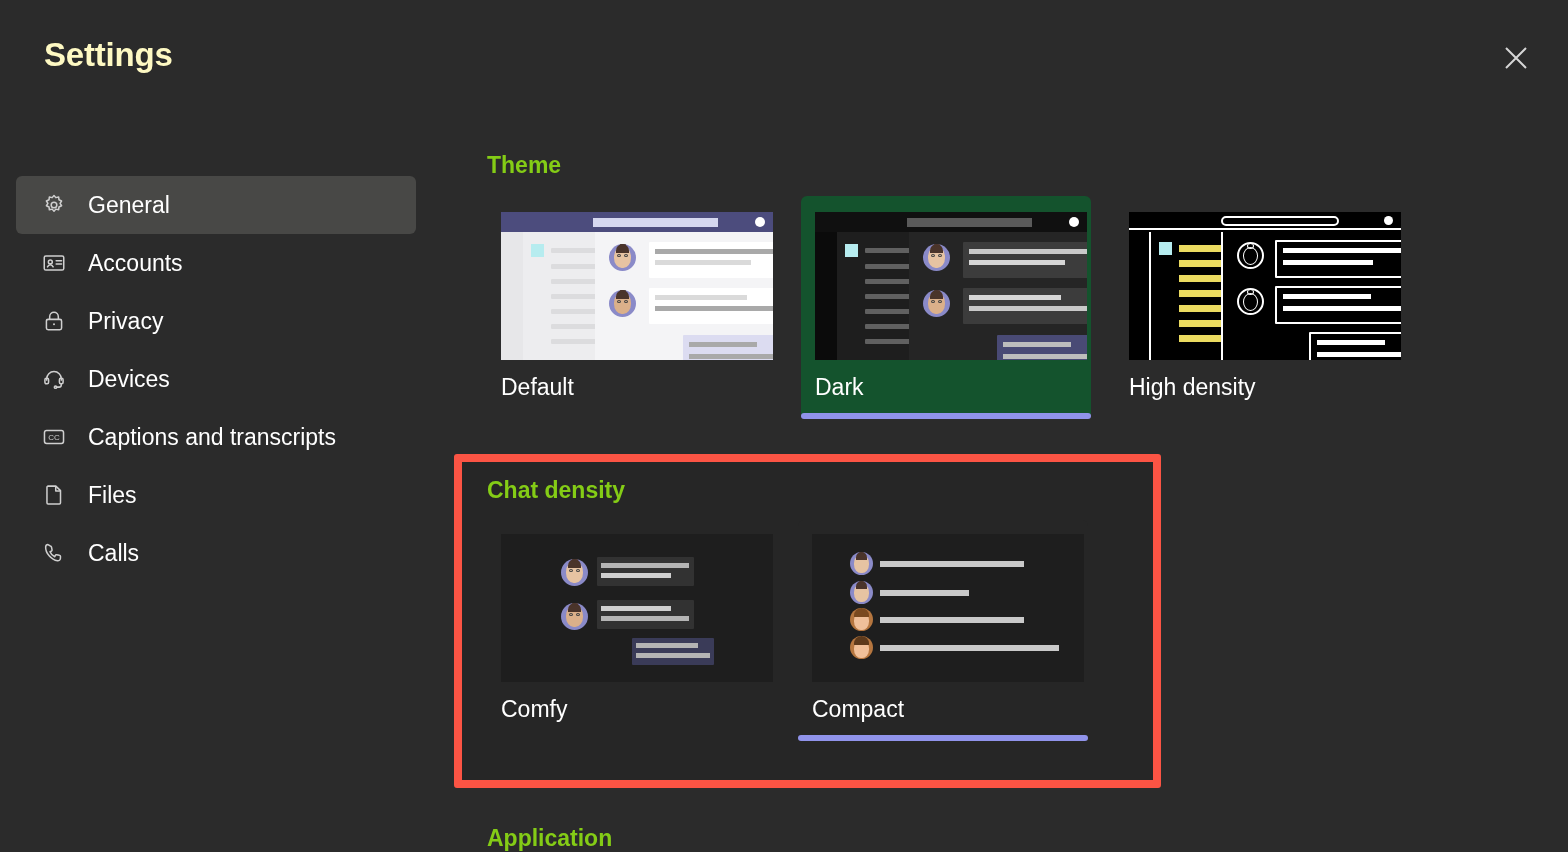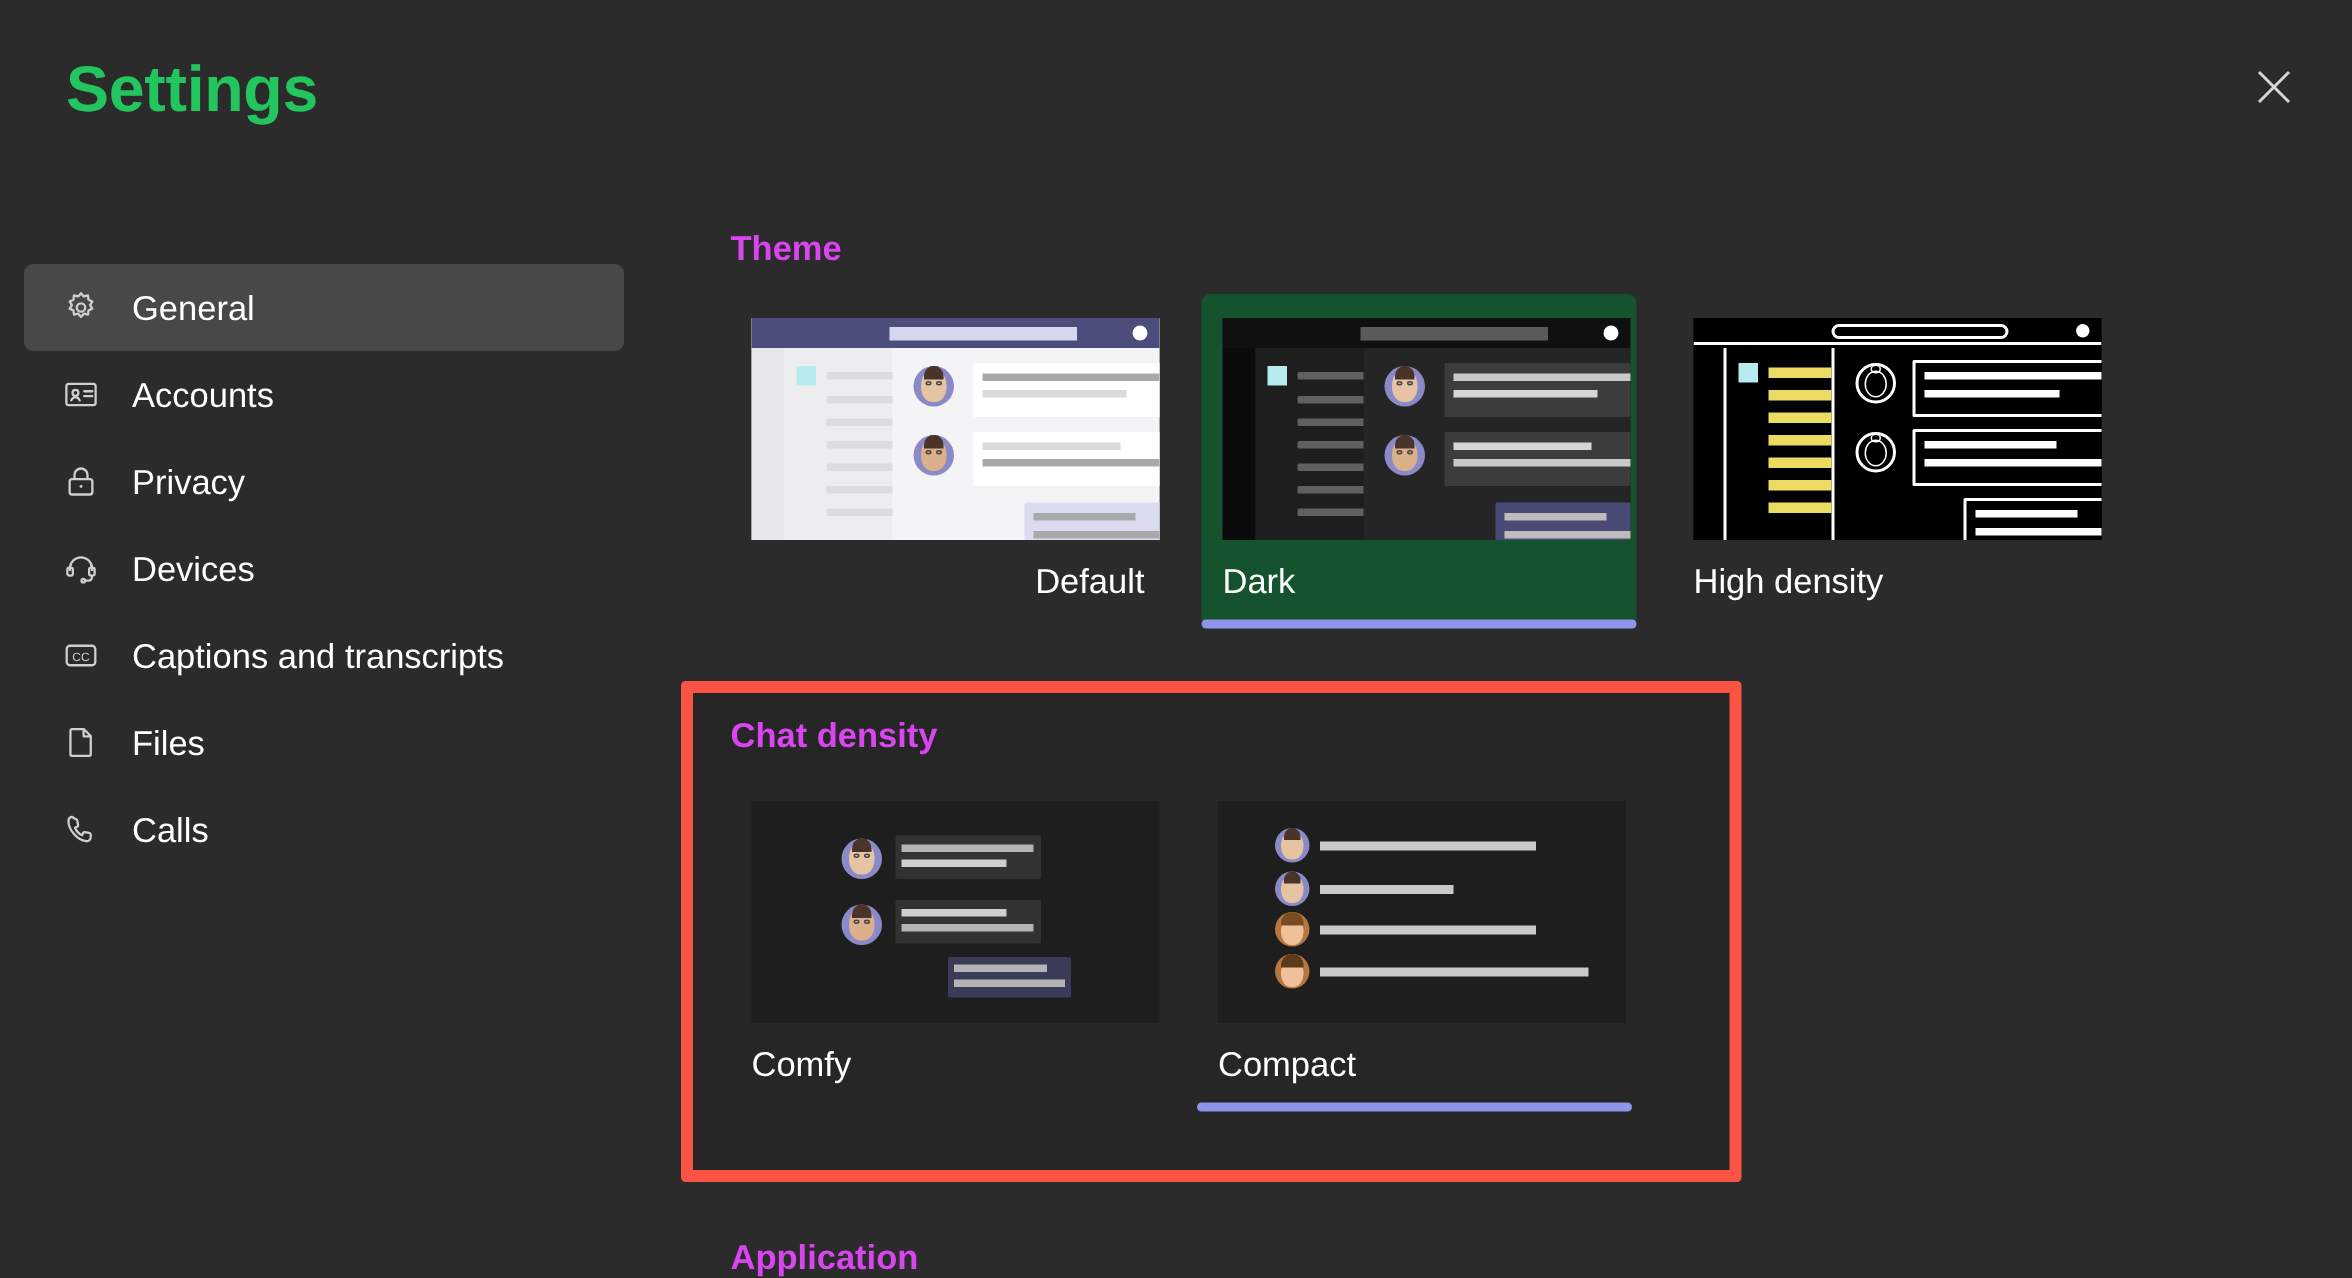--- a/index.html
+++ b/index.html
@@ -7,21 +7,21 @@
     width: 1568px; height: 852px;
     background: #2b2b2b;
     font-family: "Liberation Sans", sans-serif;
     overflow: hidden;
   }
   .page { position: relative; width: 1568px; height: 852px; background: #2b2b2b; }
 
   
   .title {
     position: absolute; left: 44px; top: 36px;
-    font-size: 43px; font-weight: bold; color: #22c55e;
+    font-size: 33px; font-weight: bold; color: #fef9c3;
     letter-spacing: -0.2px;
   }
   .close-btn {
     position: absolute; right: 28px; top: 34px;
     width: 48px; height: 48px;
     display: flex; align-items: center; justify-content: center;
     cursor: pointer; border-radius: 4px;
   }
   .close-btn svg { display: block; }
 
@@ -40,21 +40,21 @@
   }
   .nav-label {
     font-size: 23px; color: #ffffff; line-height: 1;
     font-weight: 400;
   }
 
   
   .content { position: absolute; left: 487px; top: 0; width: 1080px; height: 852px; }
 
   .section-title {
-    font-size: 23px; font-weight: bold; color: #d946ef;
+    font-size: 23px; font-weight: bold; color: #84cc16;
   }
 
   #theme-heading { position: absolute; left: 0; top: 152px; }
 
   .theme-row { position: absolute; left: 0; top: 196px; }
 
   
   .card {
     position: absolute; top: 0;
     width: 290px;
@@ -238,21 +238,21 @@
       <span class="nav-label">Calls</span>
     </div>
   </div>
 
   <div class="content">
 
     <div class="section-title" id="theme-heading">Theme</div>
 
     <div class="theme-row">
 
-      <div class="card" style="left:0;text-align:right;">
+      <div class="card" style="left:0;">
         <div class="card-thumb t-default">
           <div class="tb">
               <div class="tb-search"></div>
               <div class="tb-dot"></div>
             </div>
           <div class="railsL"></div>
           <div class="side">
             <div class="mini-sq" style="left:8px; top:12px; background:#b6ecef;"></div>
             <div class="mini-line" style="left:28px; top:16px; width:52px; background:#dcdcde;"></div>
             <div class="mini-line" style="left:28px; top:32px; width:52px; background:#dcdcde;"></div>

